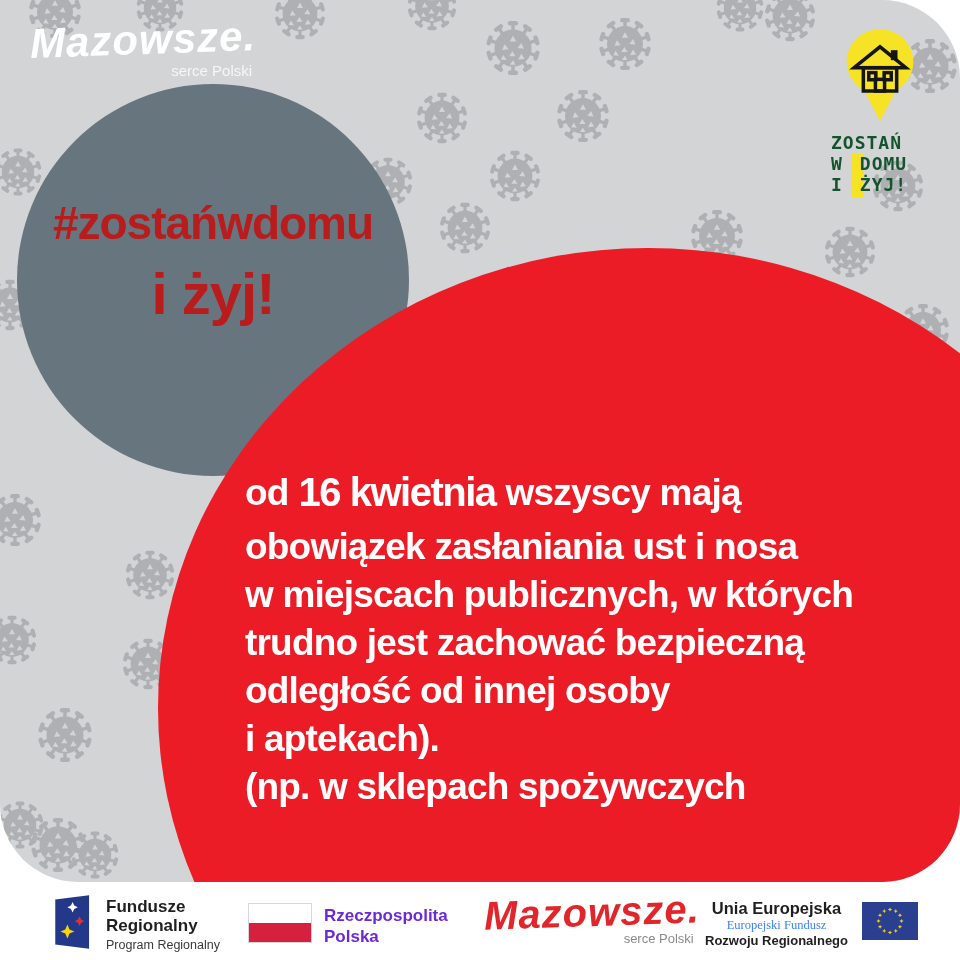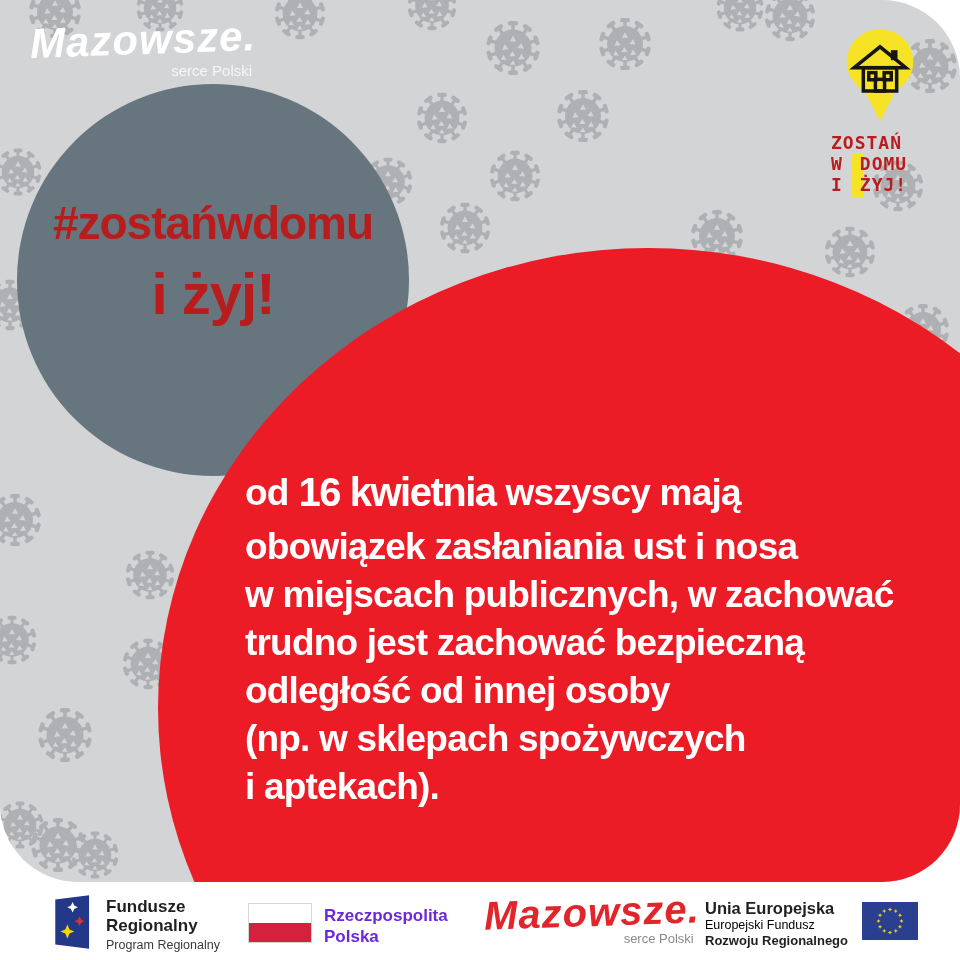--- a/index.html
+++ b/index.html
@@ -29,21 +29,21 @@
     transform:rotate(-2deg);display:inline-block;
   }
   .brand .tagline{
     text-align:right;font-size:15px;color:rgba(255,255,255,.8);
     margin-top:-2px;padding-right:4px;font-style:normal;
   }
   
   .badge{position:absolute;right:24px;top:26px;width:112px;z-index:5;}
   .badge svg.pin{display:block;margin:0 auto;}
   .badge .rows{
-    position:relative;margin-top:6px;color:#b91c1c;
+    position:relative;margin-top:6px;color:#14532d;
     font-family:"DejaVu Sans Mono", monospace;font-weight:bold;
     font-size:18px;line-height:21px;letter-spacing:1px;
   }
   .badge .row{display:flex;justify-content:flex-start;padding-left:7px;}
   .badge .gap{display:inline-block;width:17px;}
   .badge .ybar{
     position:absolute;left:27px;top:22px;width:13px;height:43px;
     background:#f6e326;z-index:-1;
   }
   
@@ -78,23 +78,23 @@
   .pl-flag .r{height:50%;background:#d4213d;}
   .pl-text{left:324px;top:23px;font-size:17px;line-height:21px;font-weight:bold;color:#6d28d9;}
   .maz-footer{left:484px;top:8px;color:#e0262b;}
   .maz-footer .word{
     font-size:40px;font-weight:bold;font-style:italic;letter-spacing:1px;
     transform:rotate(-2deg);display:inline-block;
   }
   .maz-footer .tagline{
     text-align:right;font-size:13px;color:#8a8a8a;margin-top:-4px;padding-right:6px;
   }
-  .eu-text{right:112px;top:17px;text-align:left;color:#1f1f1f;}
+  .eu-text{right:112px;top:17px;text-align:center;color:#1f1f1f;}
   .eu-text .l1{font-size:16.5px;font-weight:bold;line-height:19px;}
-  .eu-text .l2{font-size:12.5px;color:#000000;line-height:15px;}
+  .eu-text .l2{font-size:12.5px;color:#3b82f6;line-height:15px;font-family:Liberation Serif, serif;}
   .eu-text .l3{font-size:13px;font-weight:bold;line-height:15px;}
   .eu-flag{left:862px;top:20px;}
 </style>
 </head>
 <body>
 
 <svg width="0" height="0" style="position:absolute" aria-hidden="true">
   <defs>
     <symbol id="virus-shape" viewBox="0 0 100 100">
       <g fill="#aeb0b3">
@@ -261,25 +261,25 @@
     <div class="l2">i żyj!</div>
   </div>
 
   <div class="announce">
     <div class="first">
       <span class="small">od</span>
       <span class="big">16 kwietnia</span>
       <span class="small">wszyscy mają</span>
     </div>
     <div class="line">obowiązek zasłaniania ust i nosa</div>
-    <div class="line">w miejscach publicznych, w zachować</div>
+    <div class="line">w miejscach publicznych, w których</div>
     <div class="line">trudno jest zachować bezpieczną</div>
     <div class="line">odległość od innej osoby</div>
+    <div class="line">i aptekach).</div>
     <div class="line">(np. w sklepach spożywczych</div>
-    <div class="line">i aptekach).</div>
   </div>
 </div>
 
 <div class="footer">
   <svg class="f-item funds-logo" width="52" height="56" viewBox="0 0 60 64">
     <polygon points="13,6 52,1 52,63 13,58" fill="#24388a"></polygon>
     <polygon points="33,9 34.9,13.1 39,15 34.9,16.9 33,21 31.1,16.9 27,15 31.1,13.1" fill="#ffffff"></polygon>
     <polygon points="41,25.5 42.8,29.2 46.5,31 42.8,32.8 41,36.5 39.2,32.8 35.5,31 39.2,29.2" fill="#e03131"></polygon>
     <polygon points="27,35 29.4,40.6 35,43 29.4,45.4 27,51 24.6,45.4 19,43 24.6,40.6" fill="#f5d313"></polygon>
   </svg>

